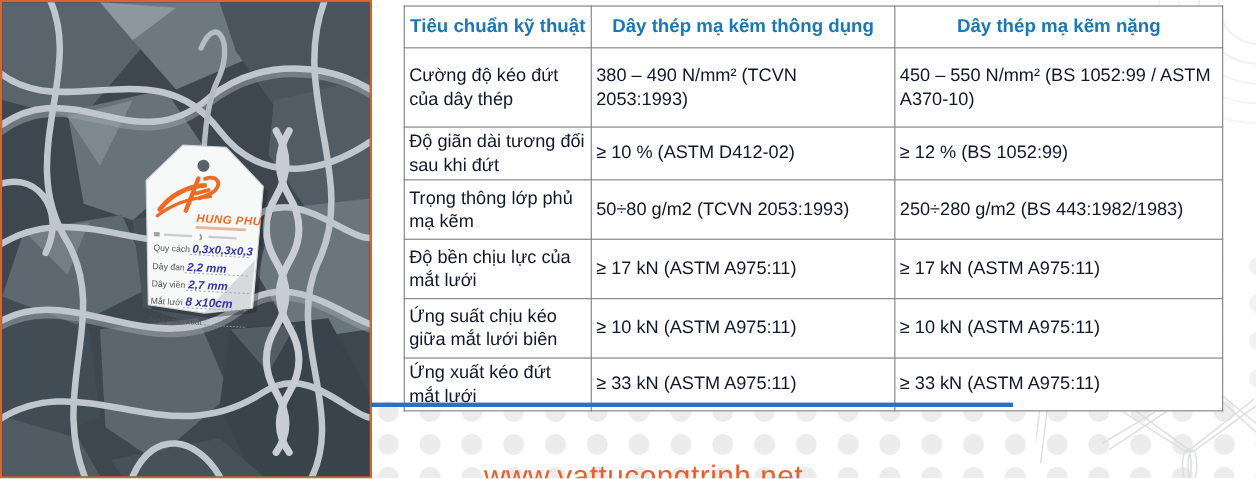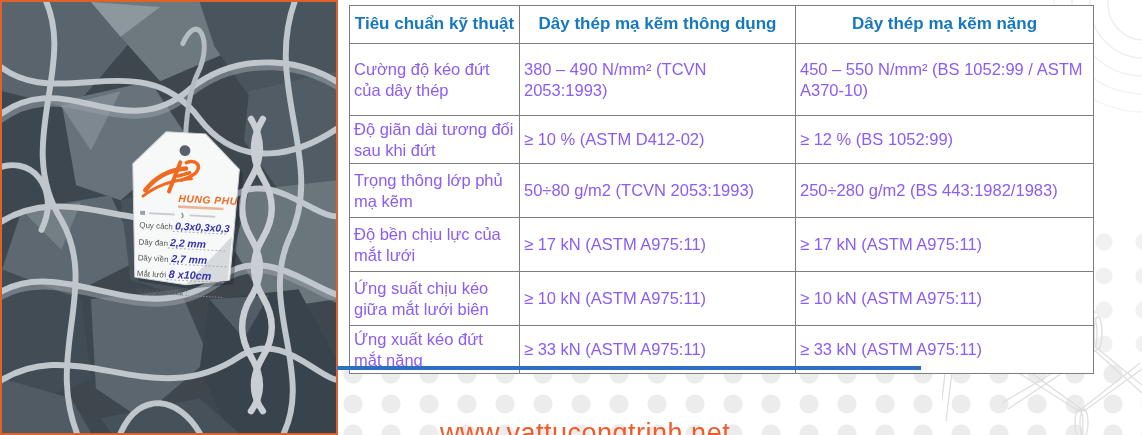--- a/index.html
+++ b/index.html
@@ -15,24 +15,24 @@
     background-size:40px 34px;}
   .hexmesh{position:absolute;left:942px;top:235px;z-index:1;}
   .arcs{position:absolute;left:1042px;top:0;z-index:1;}
 
   
   .photo{position:absolute;left:0;top:0;width:338px;height:435px;z-index:4;
     border:2px solid #e0622b;box-sizing:border-box;background:#454e55;}
   .photo svg{display:block;width:100%;height:100%;}
 
   
-  .spec-table{position:absolute;left:349px;top:5px;width:744px;z-index:3;
+  .spec-table{position:absolute;left:367px;top:5px;width:744px;z-index:3;
     border-collapse:collapse;table-layout:fixed;background:#fff;}
   .spec-table th,.spec-table td{border:1px solid #7d7d7d;vertical-align:middle;
-    font-size:16.5px;color:#8b5cf6;line-height:1.22;padding:2px 5px 2px 4px;}
+    font-size:16.5px;color:#0f172a;line-height:1.22;padding:2px 5px 2px 4px;}
   .spec-table th{color:#1778be;font-weight:bold;font-size:17px;text-align:center;height:33px;padding:2px;}
   .col1{width:170px;}.col2{width:276px;}.col3{width:298px;}
   tr.r0 td{height:67px;}
   tr.r1 td{height:43px;}
   tr.r2 td{height:49px;}
   tr.r3 td{height:49px;}
   tr.r4 td{height:49px;}
   tr.r5 td{height:43px;}
 
   
@@ -209,21 +209,21 @@
         <td>Độ bền chịu lực của mắt lưới</td>
         <td>≥ 17 kN (ASTM A975:11)</td>
         <td>≥ 17 kN (ASTM A975:11)</td>
       </tr>
       <tr class="r4">
         <td>Ứng suất chịu kéo giữa mắt lưới biên</td>
         <td>≥ 10 kN (ASTM A975:11)</td>
         <td>≥ 10 kN (ASTM A975:11)</td>
       </tr>
       <tr class="r5">
-        <td>Ứng xuất kéo đứt mắt nặng</td>
+        <td>Ứng xuất kéo đứt mắt lưới</td>
         <td>≥ 33 kN (ASTM A975:11)</td>
         <td>≥ 33 kN (ASTM A975:11)</td>
       </tr>
     </tbody>
   </table>
 
   <div class="blue-line"></div>
   <div class="website">www.vattucongtrinh.net</div>
 
 </div>

